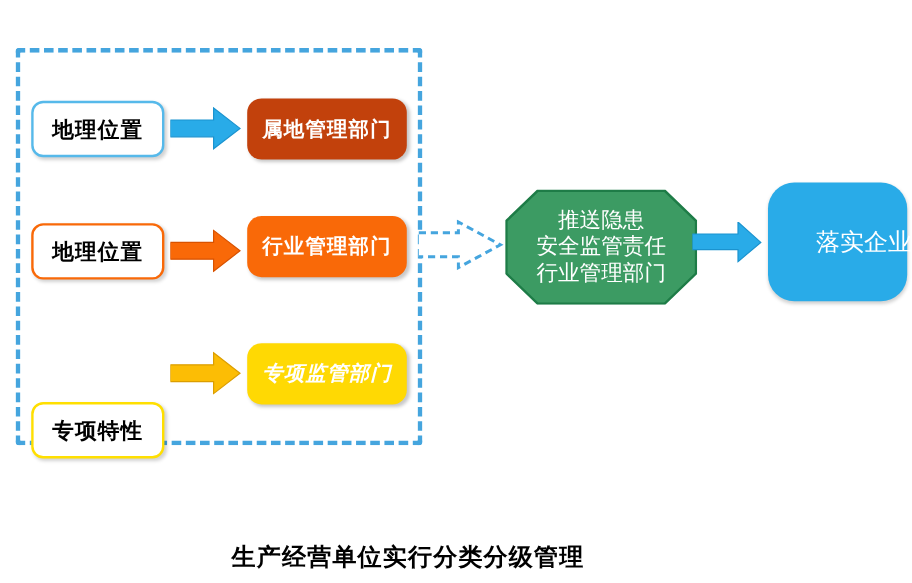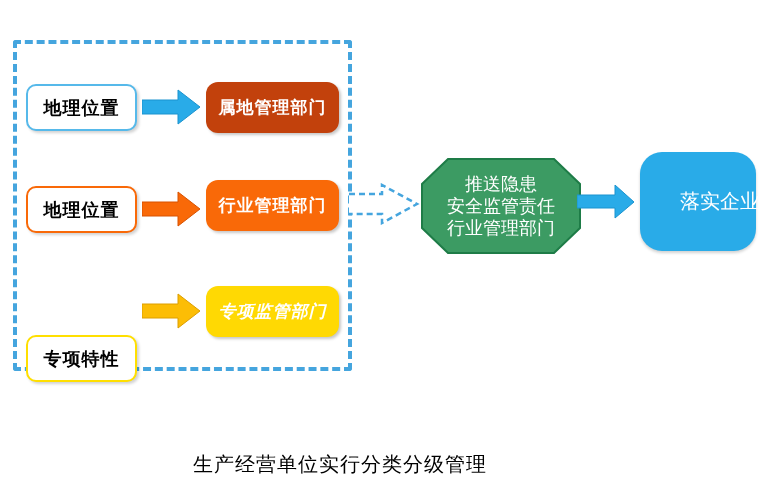--- a/index.html
+++ b/index.html
@@ -52,21 +52,21 @@
     background:#29abe8; border-radius:22px;
     display:flex; flex-direction:column; align-items:center; justify-content:center;
     color:#ffffff; font-family:"DejaVu Serif", serif;
     font-size:20px; line-height:29px; text-align:center; white-space:nowrap;
     box-shadow:0 2px 3px rgba(0,0,0,0.18);
     padding-left:44px;
   }
   
   .caption {
     position:absolute; left:150px; top:451px; width:380px;
-    text-align:center; font-weight:normal; font-size:20px;
+    text-align:center; font-weight:bold; font-size:20px;
     letter-spacing:1px; color:#000000;
   }
 </style>
 </head>
 <body>
 
 <div class="canvas">
 
   <div class="group-box"></div>
 

